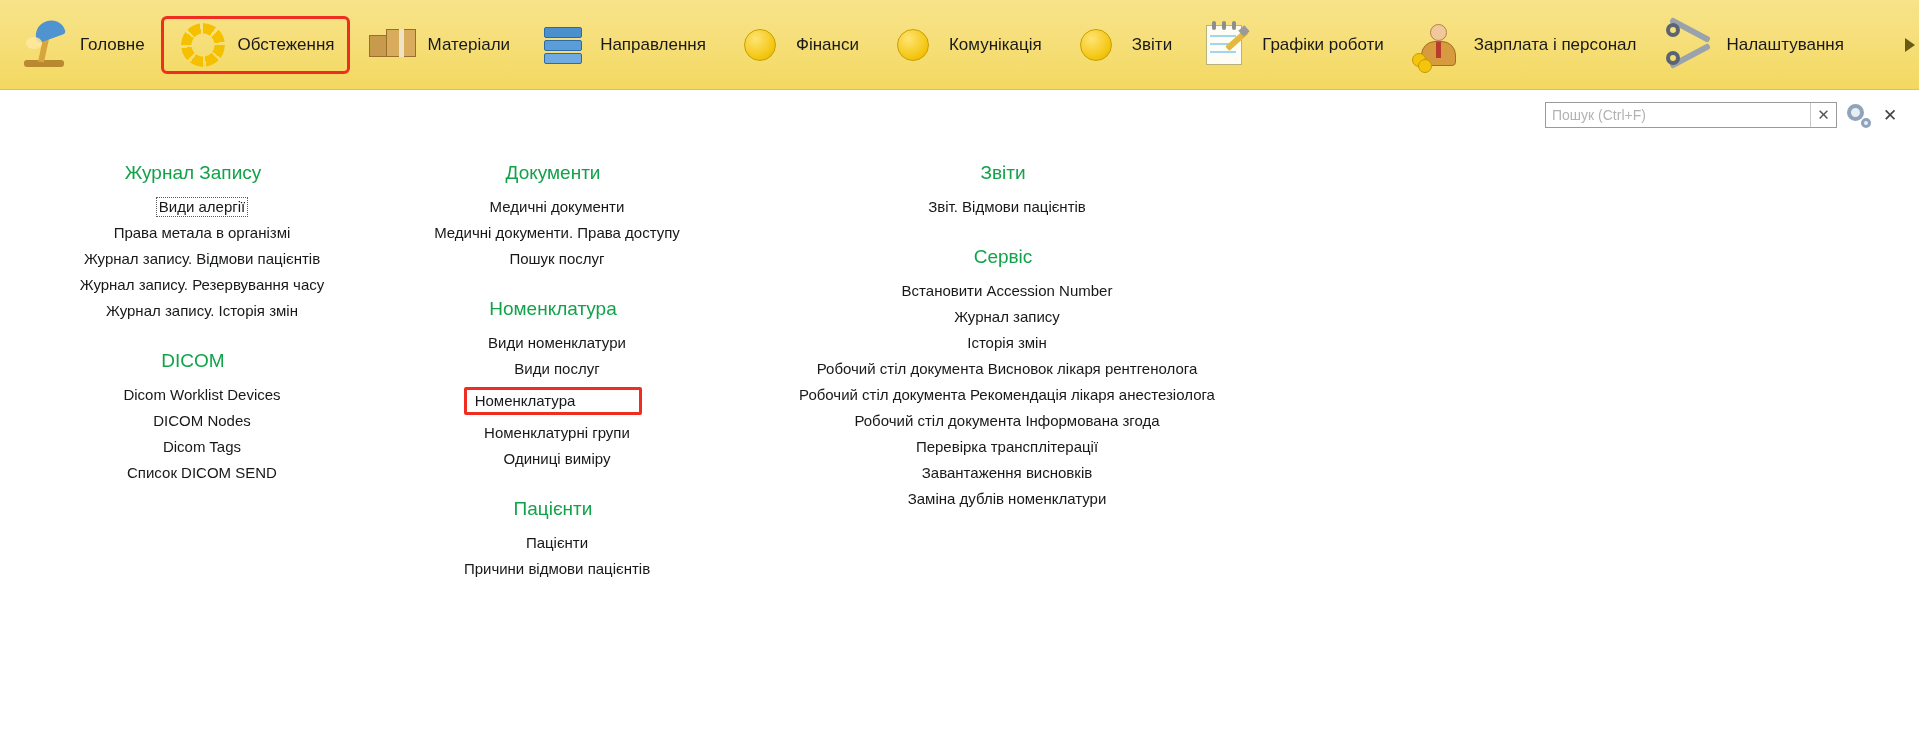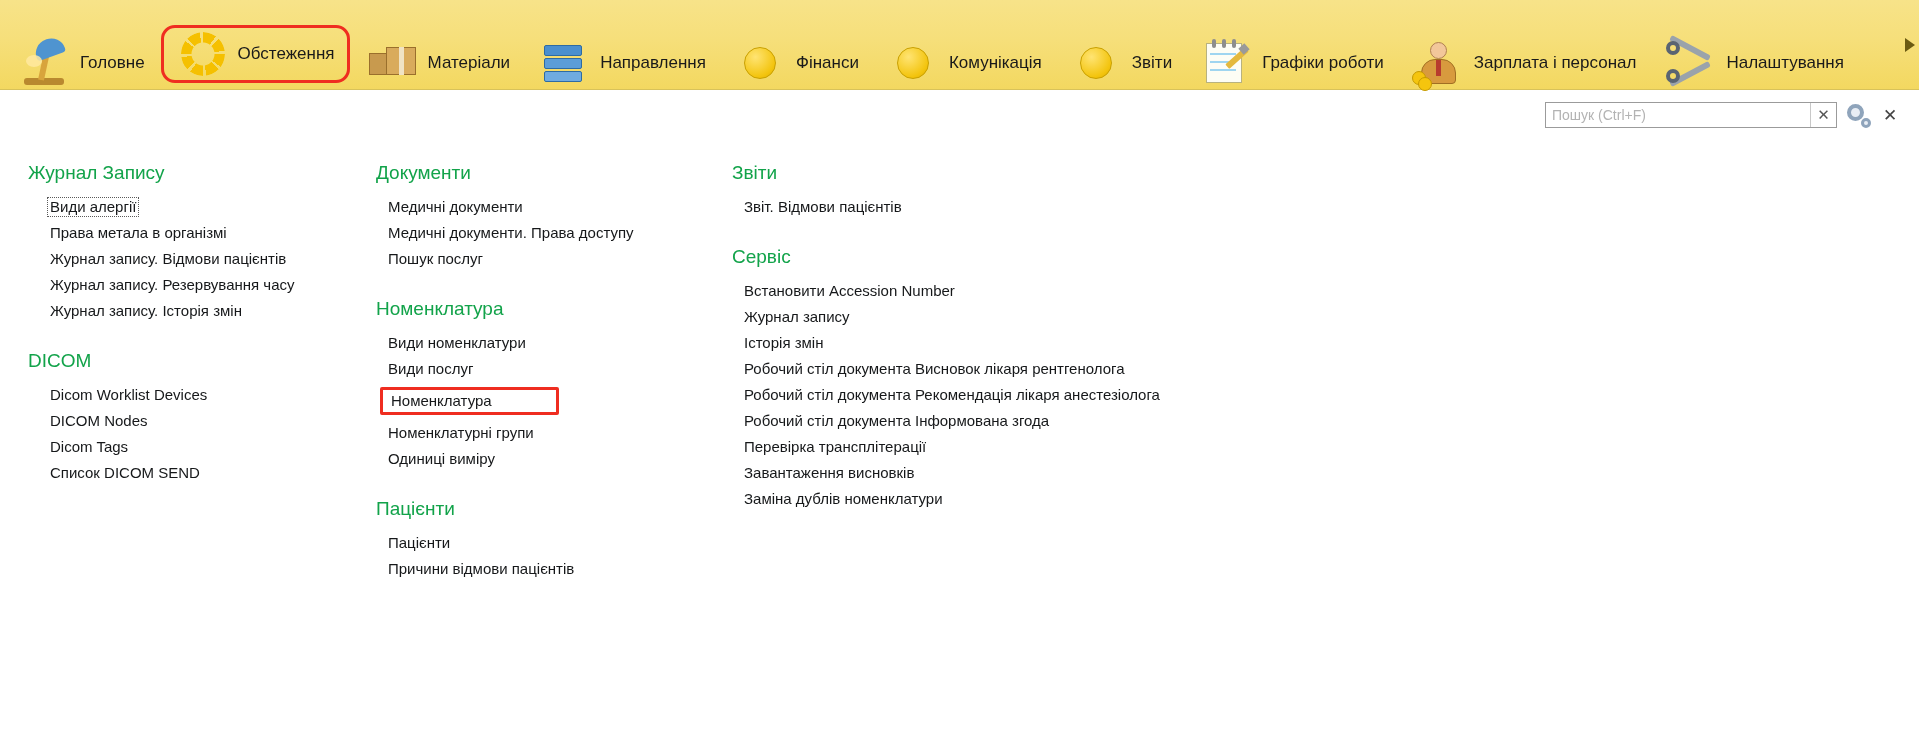--- a/index.html
+++ b/index.html
@@ -11,39 +11,39 @@
     overflow: hidden;
   }
 
   
   .ribbon {
     position: relative;
     height: 90px;
     background: linear-gradient(to bottom, #f7e389 0%, #f6df7a 45%, #f3d860 100%);
     border-bottom: 1px solid #d8c25a;
     display: flex;
-    align-items: flex-end;
+    align-items: center;
     padding: 0 4px;
   }
   .ribbon-item {
     display: flex;
     align-items: center;
     gap: 10px;
     padding: 0 14px;
     position: relative;
     cursor: default;
     white-space: nowrap;
   }
   .ribbon-item .label {
     font-size: 17px;
     color: #1a1a1a;
   }
   .ribbon-item.selected {
     border: 3px solid #ef2d20;
-    border-radius: 14px;
+    border-radius: 6px;
     margin: 6px 2px;
     padding: 0 12px;
   }
   .ribbon-icon {
     width: 52px; height: 52px;
     position: relative;
     flex: 0 0 auto;
   }
   .ribbon-arrow {
     position: absolute;
@@ -145,21 +145,22 @@
   .close-btn {
     width: 22px; height: 22px;
     display:flex; align-items:center; justify-content:center;
     font-size: 17px; color: #444;
   }
 
   
   .content {
     display: flex;
     padding: 22px 0 0 28px;
-    gap: 8px;
+    gap: 16px;
+    text-align: center;
   }
   .col { flex: 0 0 auto; }
   .col-1 { width: 330px; }
   .col-2 { width: 348px; }
   .col-3 { width: 520px; }
 
   .group { margin-bottom: 26px; }
   .group-title {
     color: #12a34a;
     font-size: 19px;

